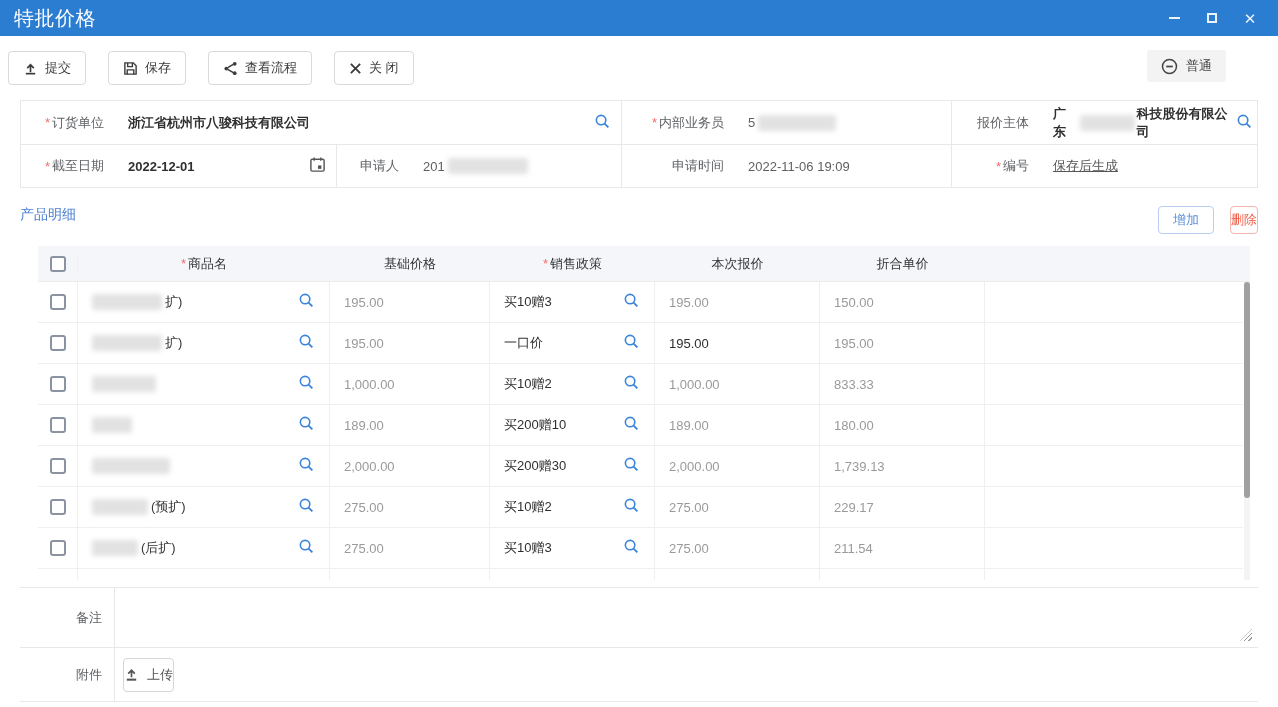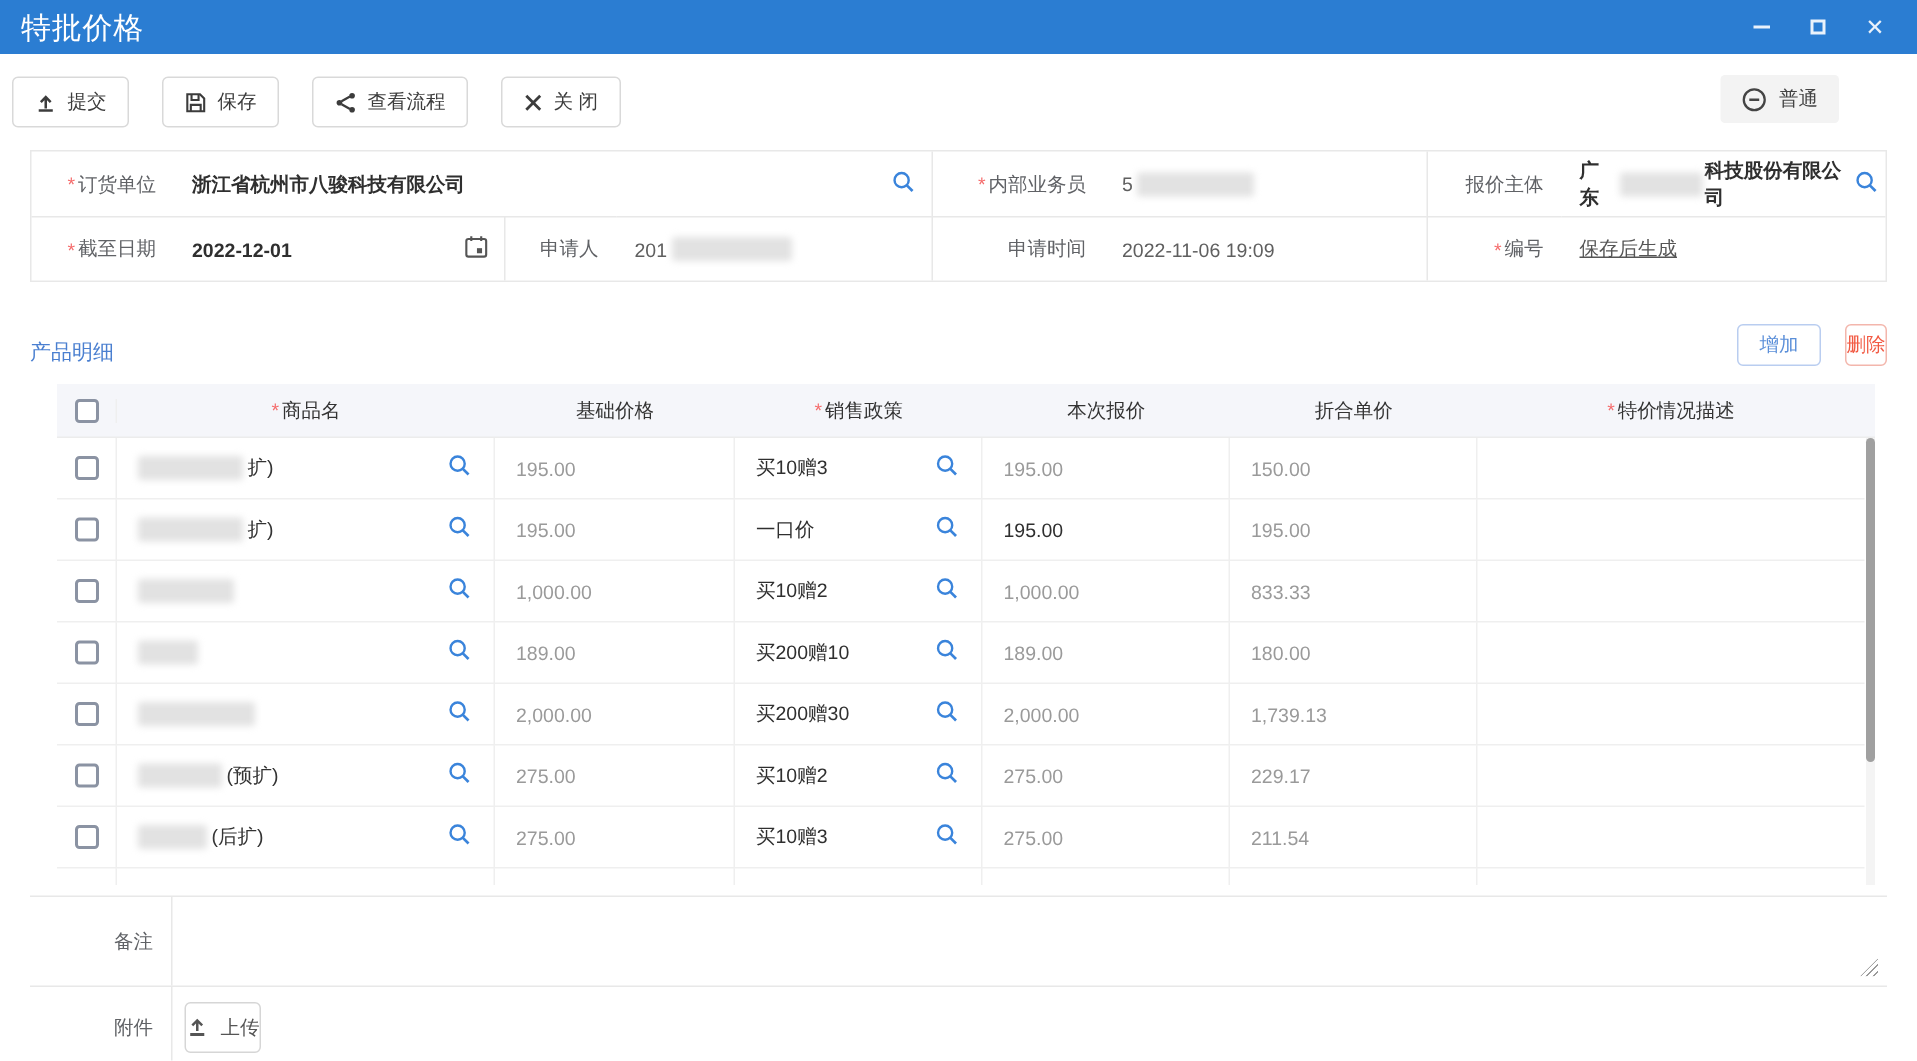--- a/index.html
+++ b/index.html
@@ -39,21 +39,21 @@
   .bleft { border-left:1px solid #e8e8e8; }
   .req { color:#f56c6c; margin-right:2px; font-weight:normal; }
   .bold { font-weight:bold; color:#2f2f2f; }
   .muted { color:#5f5f5f; }
   .link-gen { color:#555; text-decoration:underline; }
   .icon-right { margin-left:auto; }
   .redact { display:inline-block; height:16px; background:#e2e2e2; border-radius:2px;
     filter:blur(2.5px); vertical-align:middle; }
 
   
-  .sec-row { display:flex; align-items:flex-end; margin-top:28px; }
+  .sec-row { display:flex; align-items:flex-start; margin-top:18px; }
   .sec-title { color:#4a7fd0; font-size:14px; }
   .sec-actions { margin-left:auto; display:flex; gap:16px; }
   .btn-add { color:#5b8fd9; border:1px solid #b9cdf0; background:#fff; border-radius:4px;
     padding:4px 14px; font-size:13px; cursor:pointer; }
   .btn-del { color:#f25a43; border:1px solid #f3b6ac; background:#fff; border-radius:4px;
     padding:4px 0; font-size:13px; cursor:pointer; }
 
   
   .tablewrap { margin:12px 8px 0 18px; position:relative; }
   .thead { display:flex; background:#f5f6fa; height:36px; align-items:center;
@@ -233,21 +233,20 @@
   <div class="tablewrap">
     <div class="thead">
       <div class="th col-chk" style="display:flex;justify-content:center;align-items:center">
         <span class="checkbox"></span>
       </div>
       <div class="th col-name" id="th-name"><span class="req">*</span><span>商品名</span></div>
       <div class="th col-base" id="th-base"><span>基础价格</span></div>
       <div class="th col-policy" id="th-policy"><span class="req">*</span><span>销售政策</span></div>
       <div class="th col-quote" id="th-quote"><span>本次报价</span></div>
       <div class="th col-unit" id="th-unit"><span>折合单价</span></div>
-      <div class="th col-desc" id="th-desc"><span class="req">*</span><span>特价情况描述</span></div>
     </div>
     <div class="tbody" id="tbody">
         <div class="trow">
           <div class="td col-chk">
             <span class="checkbox"></span>
           </div>
           <div class="td col-name">
             <span class="redact" style="width: 70px;"></span>
             <span style="margin-left: 3px;">扩)</span>
             <span class="icon-right"><svg width="17" height="17" viewBox="0 0 18 18">

